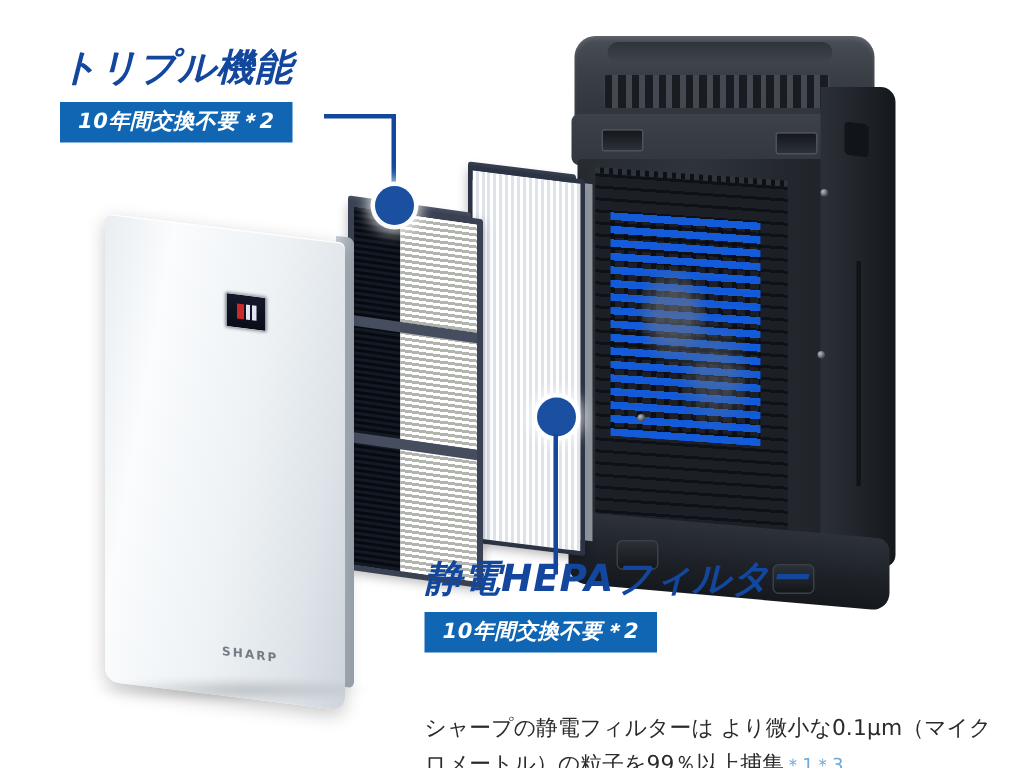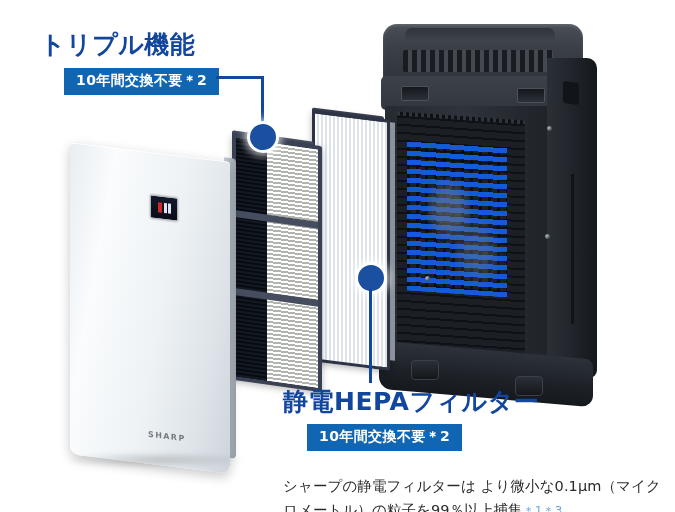--- a/index.html
+++ b/index.html
@@ -101,24 +101,24 @@
       linear-gradient(90deg,#d52b2b 0 34%,transparent 34% 46%,#eef 46% 66%,transparent 66% 78%,#eef 78% 100%);
     opacity:.95;}
   .front-word{position:absolute;left:148px;top:432px;transform:skewY(7deg);
     font-size:8px;letter-spacing:1.4px;font-weight:700;color:#5a6068;opacity:.8;}
 
   
   .shadow{position:absolute;left:60px;top:452px;width:190px;height:16px;
     background:radial-gradient(ellipse at center,rgba(0,0,0,.18),transparent 70%);filter:blur(2px);}
 
   
-  .callout{position:absolute;}
+  .callout{position:absolute;font-style:italic;}
   .c-title{color:#13479e;font-weight:700;letter-spacing:.5px;line-height:1.16;}
   .c-badge{display:inline-block;background:#1166b3;color:#fff;font-weight:700;
-    padding:4px 12px 5px;font-size:14px;letter-spacing:.4px;margin-left:24px;}
+    padding:4px 12px 5px;font-size:14px;letter-spacing:.4px;}
   .lead-h{position:absolute;background:#13479e;height:3px;}
   .lead-v{position:absolute;background:#13479e;width:3px;}
   .dot{position:absolute;width:26px;height:26px;border-radius:50%;background:#1b4fa0;
     box-shadow:0 0 0 3px rgba(255,255,255,.95),0 0 9px 5px rgba(255,255,255,.8);}
 
   .body-copy{position:absolute;color:#2b2b2b;font-size:14.5px;line-height:1.62;
     letter-spacing:.1px;white-space:pre-line;}
   .fn{color:#6fa8dc;font-size:12px;}
 </style>
 </head>
@@ -176,21 +176,21 @@
     <div style="margin-top:9px;">
       <span class="c-badge">10年間交換不要＊2</span>
     </div>
   </div>
   <div class="lead-h" style="left:216px;top:76px;width:48px;"></div>
   <div class="lead-v" style="left:261px;top:76px;height:59px;"></div>
   <div class="dot" style="left:250px;top:124px;"></div>
 
   <div class="dot" style="left:358px;top:265px;"></div>
   <div class="lead-v" style="left:369px;top:289px;height:94px;"></div>
-  <div class="callout" style="left:283px;top:387px;">
+  <div class="callout" style="left:283px;top:371px;">
     <div class="c-title" style="font-size:25px;">静電HEPAフィルター</div>
     <div style="margin-top:8px;">
       <span class="c-badge">10年間交換不要＊2</span>
     </div>
   </div>
 
   <div class="body-copy" style="left:283px;top:452px;width:382px;">
     <span>シャープの静電フィルターは より微小な0.1μm（マイクロメートル）の粒子を99％以上捕集</span><span class="fn">＊1＊3</span>
   </div>
 

